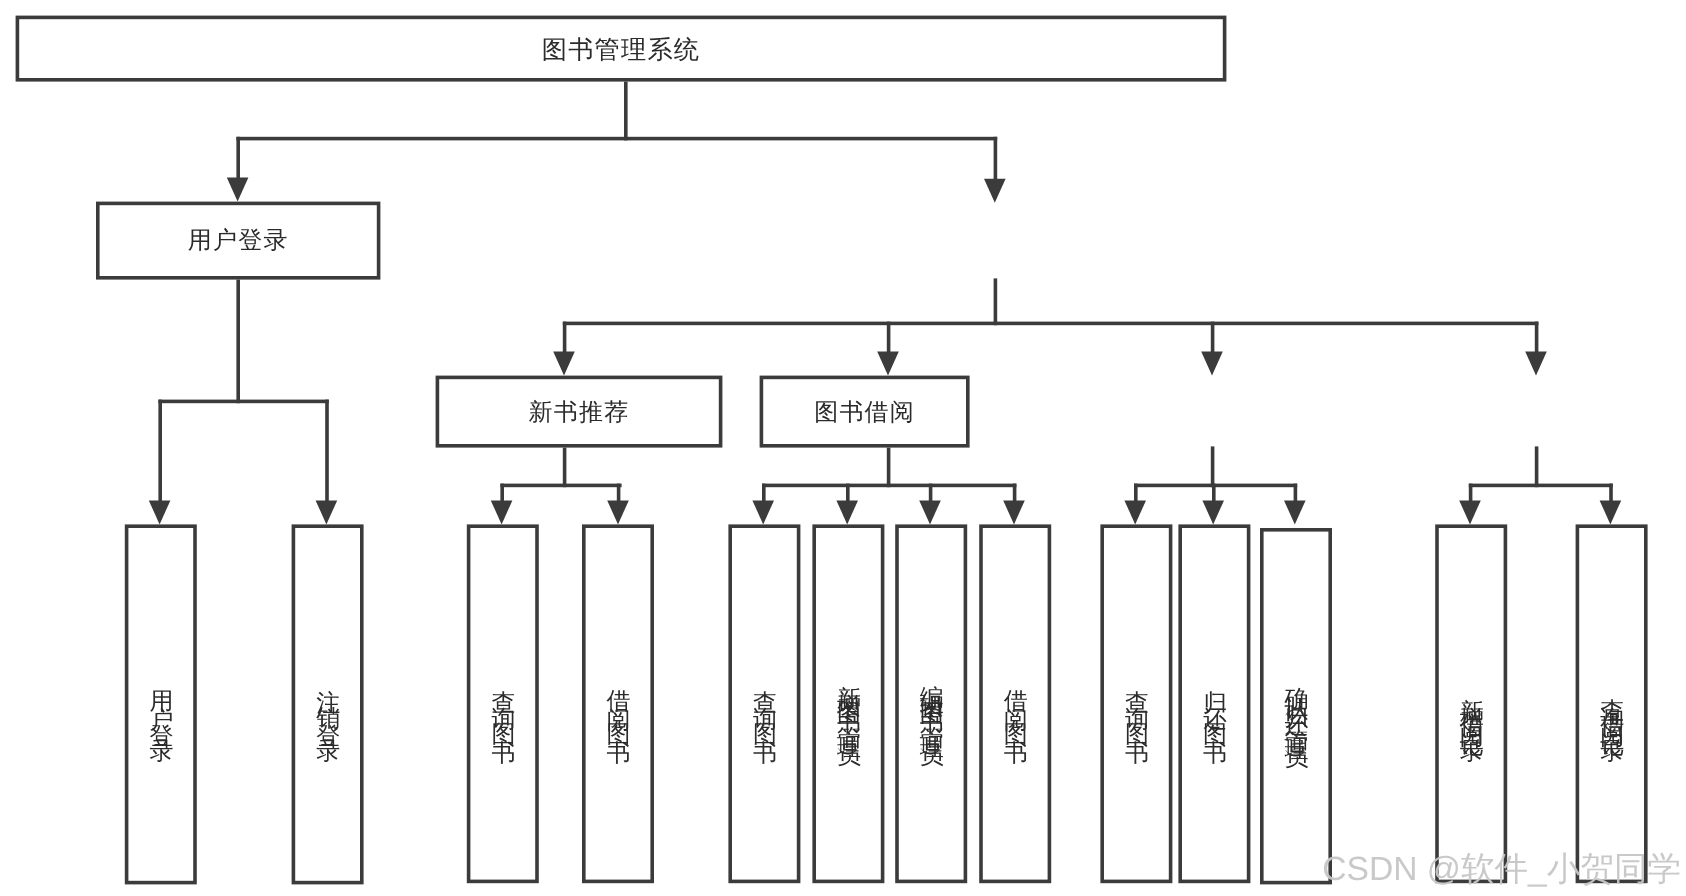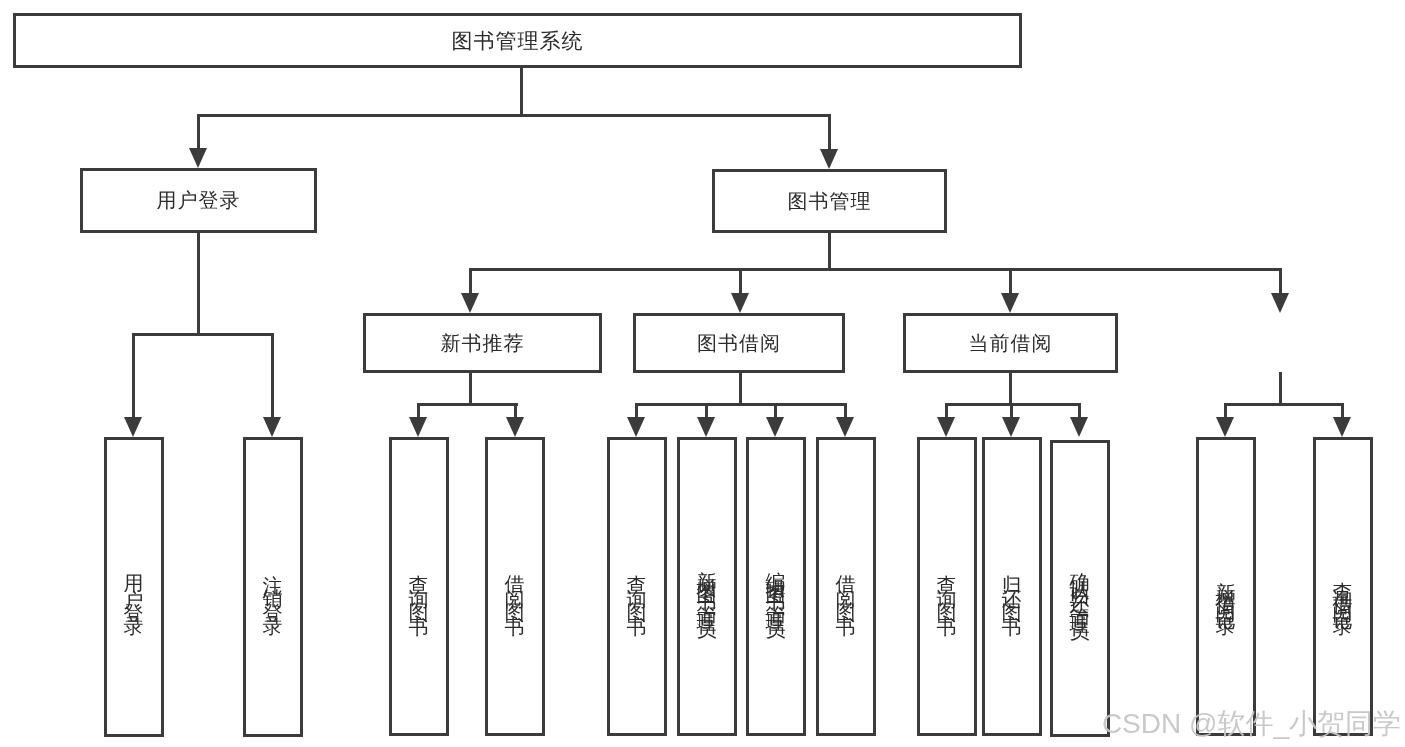--- a/index.html
+++ b/index.html
@@ -101,32 +101,26 @@
     <div class="arrow" style="left:1333px;top:417px"></div>
   </div>
 
   <div class="box hbox title" style="left:13px;top:13px;width:1009px;height:55px">
     <span>图书管理系统</span>
   </div>
 
   <div class="box hbox" style="left:80px;top:168px;width:237px;height:65px">
     <span>用户登录</span>
   </div>
-  <div class="box hbox" style="left:712px;top:169px;width:235px;height:64px">
-    <span>图书管理</span>
-  </div>
 
   <div class="box hbox" style="left:363px;top:313px;width:239px;height:60px">
     <span>新书推荐</span>
   </div>
-  <div class="box hbox" style="left:633px;top:313px;width:212px;height:60px">
+  <div class="box hbox" style="left:633px;top:313px;width:175px;height:60px">
     <span>图书借阅</span>
-  </div>
-  <div class="box hbox" style="left:903px;top:313px;width:215px;height:60px">
-    <span>当前借阅</span>
   </div>
 
   <div class="box vbox" style="left:104px;top:437px;width:60px;height:300px">
     <span>用户登录</span>
   </div>
   <div class="box vbox" style="left:243px;top:437px;width:60px;height:300px">
     <span>注销登录</span>
   </div>
 
   <div class="box vbox" style="left:389px;top:437px;width:60px;height:299px">

